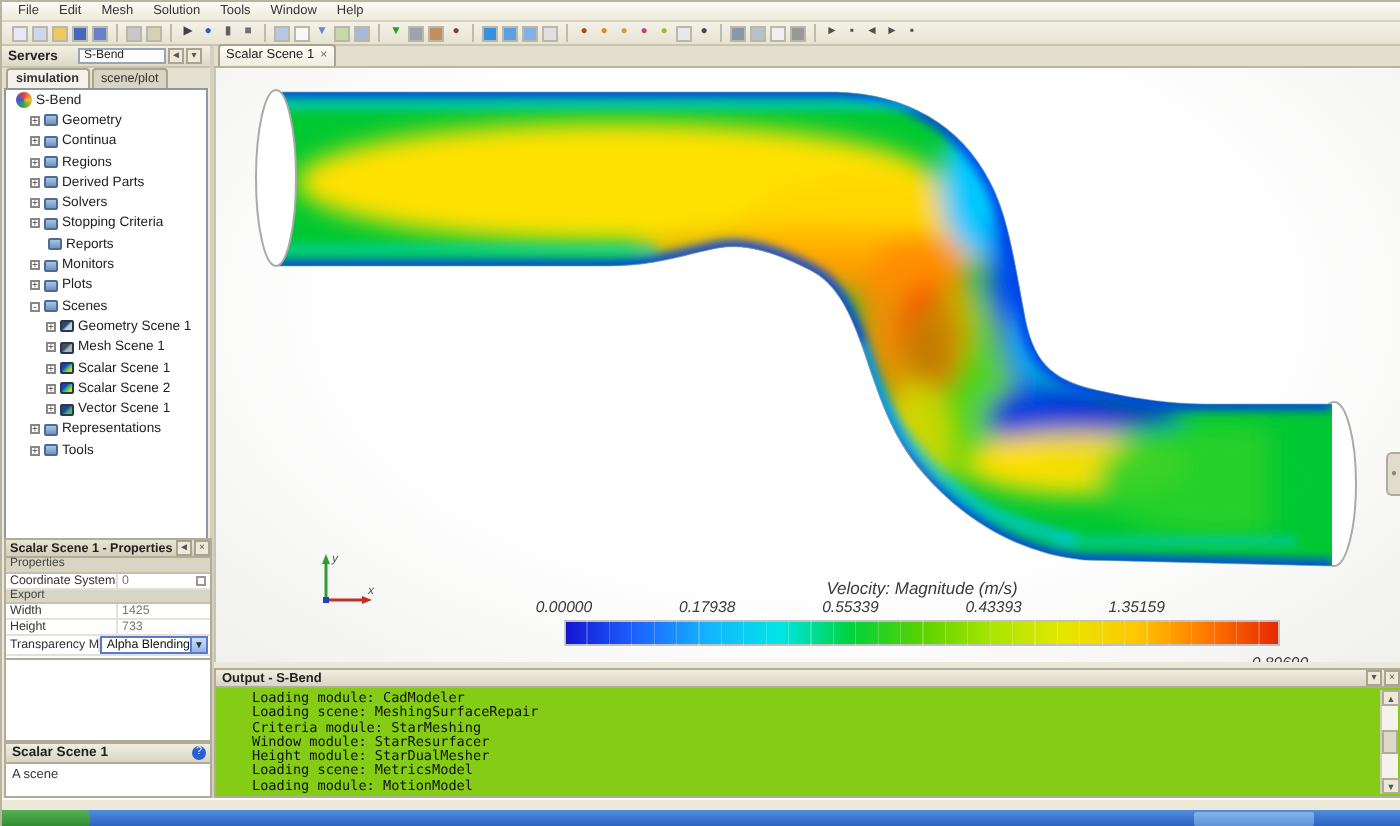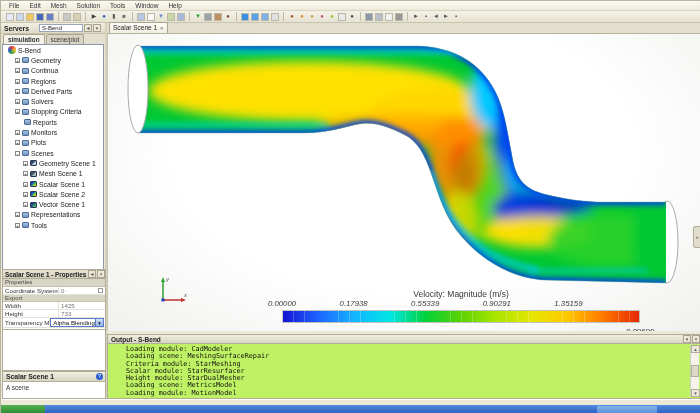--- a/index.html
+++ b/index.html
@@ -97,21 +97,21 @@
   #scene-tab-label { font-size:6.5px; color:#222; line-height:8px; }
   #scene-tab-close { font-size:6px; color:#666; margin-left:3px; line-height:7px; }
 
   #viewport { position:absolute; left:106px; top:33px; width:594px; height:297px;
     background:radial-gradient(ellipse at 50% 40%, #ffffff 55%, #f0f0ee 100%);
     border-left:1px solid #c8c4b0; }
 
   
   #legend { position:absolute; left:174px; top:255px; width:358px; height:36px; }
   #legend-title { position:absolute; left:50%; top:0; transform:translateX(-50%);
-    font-size:8.5px; color:#3a3a3a; white-space:nowrap;text-align:right; }
+    font-size:8.5px; font-style:italic; color:#3a3a3a; white-space:nowrap;text-align:right; }
   #legend-ticks { position:absolute; left:0; top:10px; width:100%; height:9px; }
   .ltick { position:absolute; transform:translateX(-50%); font-size:7.8px; font-style:italic;
     color:#3a3a3a; white-space:nowrap; }
   #legend-bar { position:absolute; left:0; top:21px; width:358px; height:13px;
     border:1px solid #c0c0c0; }
   #legend-seg { position:absolute; left:0; top:21px; width:358px; height:13px;
     background:repeating-linear-gradient(90deg, rgba(255,255,255,.22) 0 .6px, transparent .6px 11.2px); }
 
   
   #triad { position:absolute; left:45px; top:238px; }
@@ -121,21 +121,21 @@
   #panel-grip { position:absolute; left:692px; top:225px; width:7px; height:22px;
     background:#e0ddcc; border:1px solid #b0ac98; border-right:none; border-radius:3px 0 0 3px;
     font-size:5px; color:#888; text-align:center; line-height:20px; }
 
   
   #h-splitter { position:absolute; left:106px; top:330px; width:594px; height:3px; background:#ece9d8; }
   #output-header { position:absolute; left:106px; top:333px; width:594px; height:10px;
     background:linear-gradient(#f0eee0,#d8d5c4); border:1px solid #b0ac98; display:flex; align-items:center; }
   #output-title { font-size:6.5px; font-weight:bold; color:#222; padding-left:3px; flex:1; }
   #output-body { position:absolute; left:106px; top:343px; width:594px; height:55px;
-    background:#bef264; border:1px solid #b0ac98; border-top:none; overflow:hidden; }
+    background:#84cc16; border:1px solid #b0ac98; border-top:none; overflow:hidden; }
   .log-line { font-family:"DejaVu Sans Mono", monospace; font-size:6.8px; line-height:7.3px;
     color:#111; padding-left:18px; white-space:nowrap; }
   #out-scroll { position:absolute; right:1px; top:1px; width:9px; height:52px; background:#f4f2ea;
     border-left:1px solid #d0ccbc; }
   .sbtn { width:9px; height:8px; background:#ece9d8; border:1px solid #b0ac98; font-size:4.5px;
     line-height:7px; text-align:center; color:#556; }
   #out-thumb { position:absolute; left:0; top:20px; width:8px; height:12px; background:#dcd9c8;
     border:1px solid #b0ac98; }
 
   
@@ -436,21 +436,21 @@
       <text class="axis-label" x="31" y="25" id="axis-x-label">x</text>
     </svg>
 
     
     <div id="legend">
       <div id="legend-title">Velocity: Magnitude (m/s)</div>
       <div id="legend-ticks">
           <span class="ltick" style="left: 0%; text-align: right;">0.00000</span>
           <span class="ltick" style="left: 20%;">0.17938</span>
           <span class="ltick" style="left: 40%;">0.55339</span>
-          <span class="ltick" style="left: 60%;">0.90291</span>
+          <span class="ltick" style="left: 60%;">0.43393</span>
           <span class="ltick" style="left: 80%;">1.35159</span>
           <span class="ltick" style="left: 100%; margin-top: 28px;">0.89690</span>
         </div>
       <div id="legend-bar" style="background: linear-gradient(to right, rgb(20, 20, 210), rgb(30, 100, 255), rgb(20, 180, 255), rgb(0, 230, 230), rgb(0, 210, 60), rgb(92, 210, 0), rgb(170, 230, 0), rgb(230, 230, 0), rgb(255, 200, 0), rgb(255, 120, 0), rgb(230, 40, 0));"></div>
       <div id="legend-seg"></div>
     </div>
   </div>
 
   <div id="panel-grip">●</div>
 
@@ -458,21 +458,21 @@
   <div id="output-header">
     <span id="output-title">Output - S-Bend</span>
     <span class="wbtn">▾</span>
     <span class="wbtn">×</span>
   </div>
   <div id="output-body">
     <div id="log-lines" style="padding-top:2px">
         <div class="log-line">Loading module: CadModeler</div>
         <div class="log-line">Loading scene: MeshingSurfaceRepair</div>
         <div class="log-line">Criteria module: StarMeshing</div>
-        <div class="log-line">Scalar module: StarResurfacer</div>
+        <div class="log-line">Window module: StarResurfacer</div>
         <div class="log-line">Height module: StarDualMesher</div>
         <div class="log-line">Loading scene: MetricsModel</div>
         <div class="log-line">Loading module: MotionModel</div>
       </div>
     <div id="out-scroll">
       <div class="sbtn">▲</div>
       <div id="out-thumb"></div>
       <div class="sbtn" style="position:absolute;bottom:0">▼</div>
     </div>
   </div>

